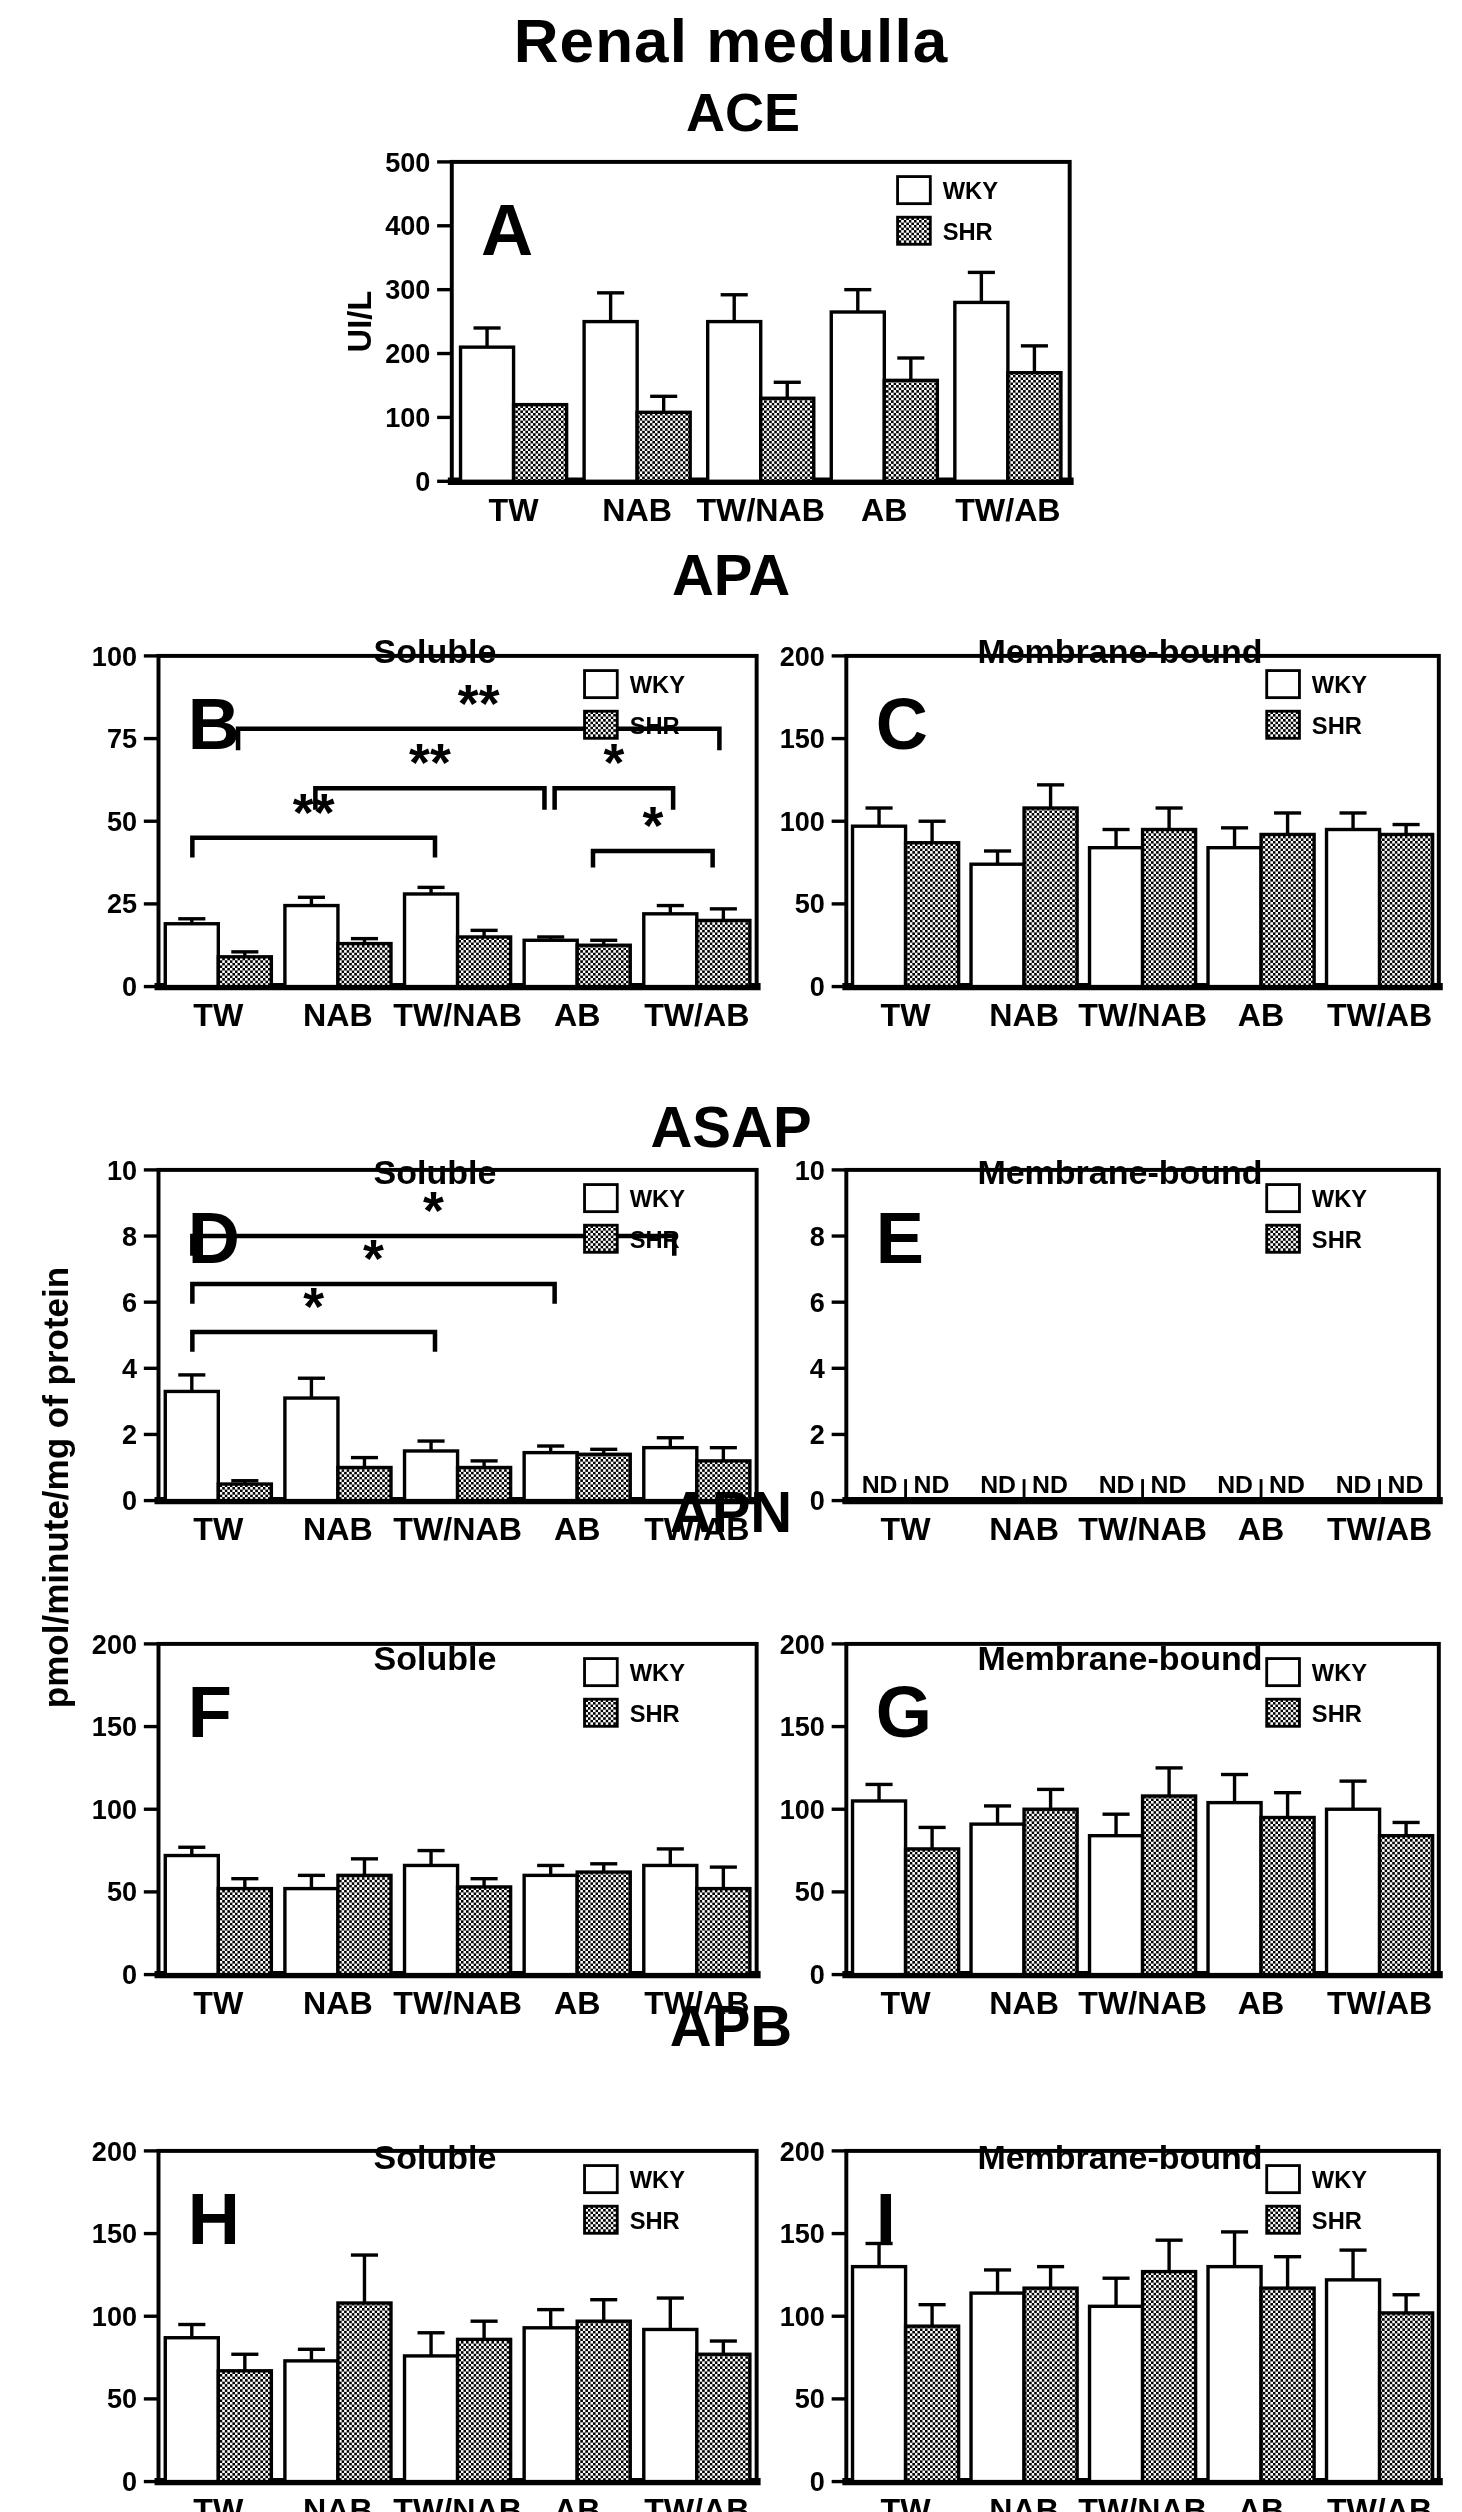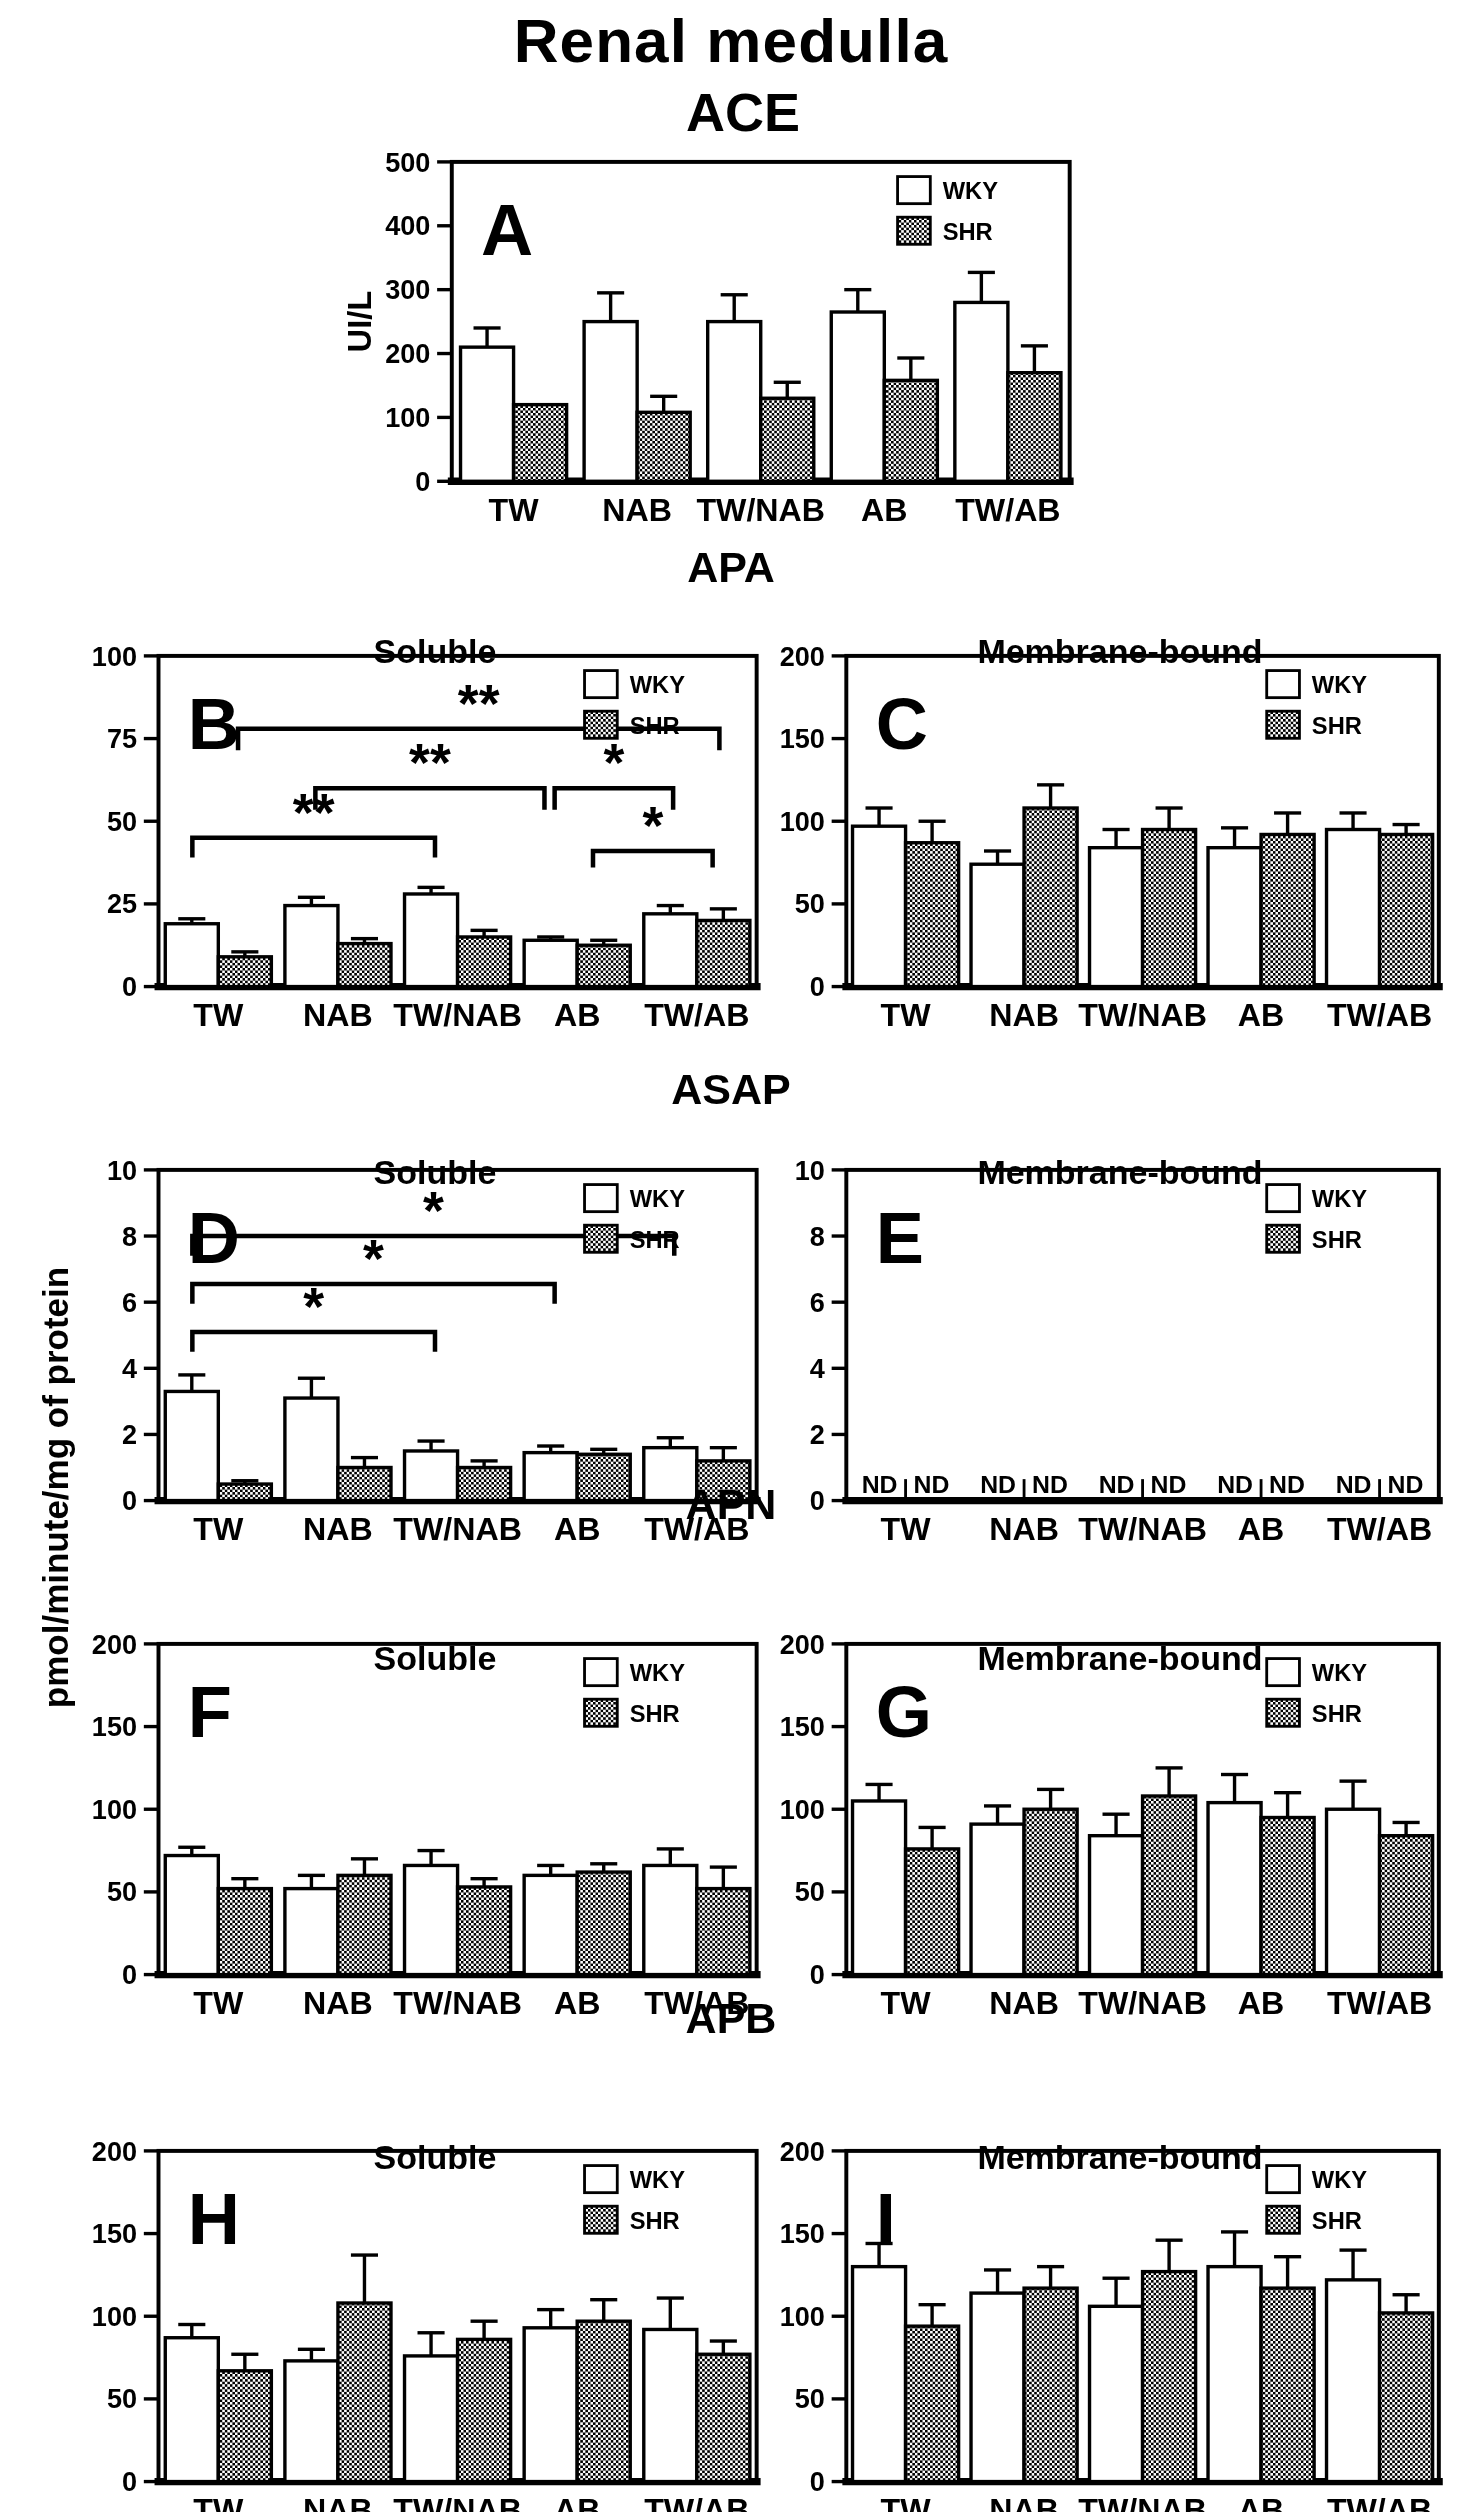--- a/index.html
+++ b/index.html
@@ -4,23 +4,23 @@
 <style>
   html,body{margin:0;padding:0;}
   body{
     width:1462px;height:2512px;position:relative;background:#ffffff;
     font-family:"Liberation Sans",sans-serif;font-weight:bold;color:#000;
     overflow:hidden;
   }
   .title{position:absolute;left:0;width:1462px;text-align:center;line-height:1.05;}
   #main-title{top:8px;font-size:62px;letter-spacing:1.1px;}
   #ace-title{top:84px;font-size:54px;padding-left:12px;}
-  .section-title{font-size:43px;}
+  .section-title{font-size:58px;}
   #apa-title{top:545px;}
-  #asap-title{top:1067px;}
+  #asap-title{top:1097px;}
   #apn-title{top:1482px;}
   #apb-title{top:1996px;}
   .subtitle{position:absolute;font-size:34px;text-align:center;margin-top:33px;}
   .sub-left{left:85px;width:700px;}
   .sub-right{left:770px;width:700px;}
   #apa-sub-l,#apa-sub-r{top:599px;}
   #asap-sub-l,#asap-sub-r{top:1120px;}
   #apn-sub-l,#apn-sub-r{top:1606px;}
   #apb-sub-l,#apb-sub-r{top:2105px;}
   #shared-ylabel{

